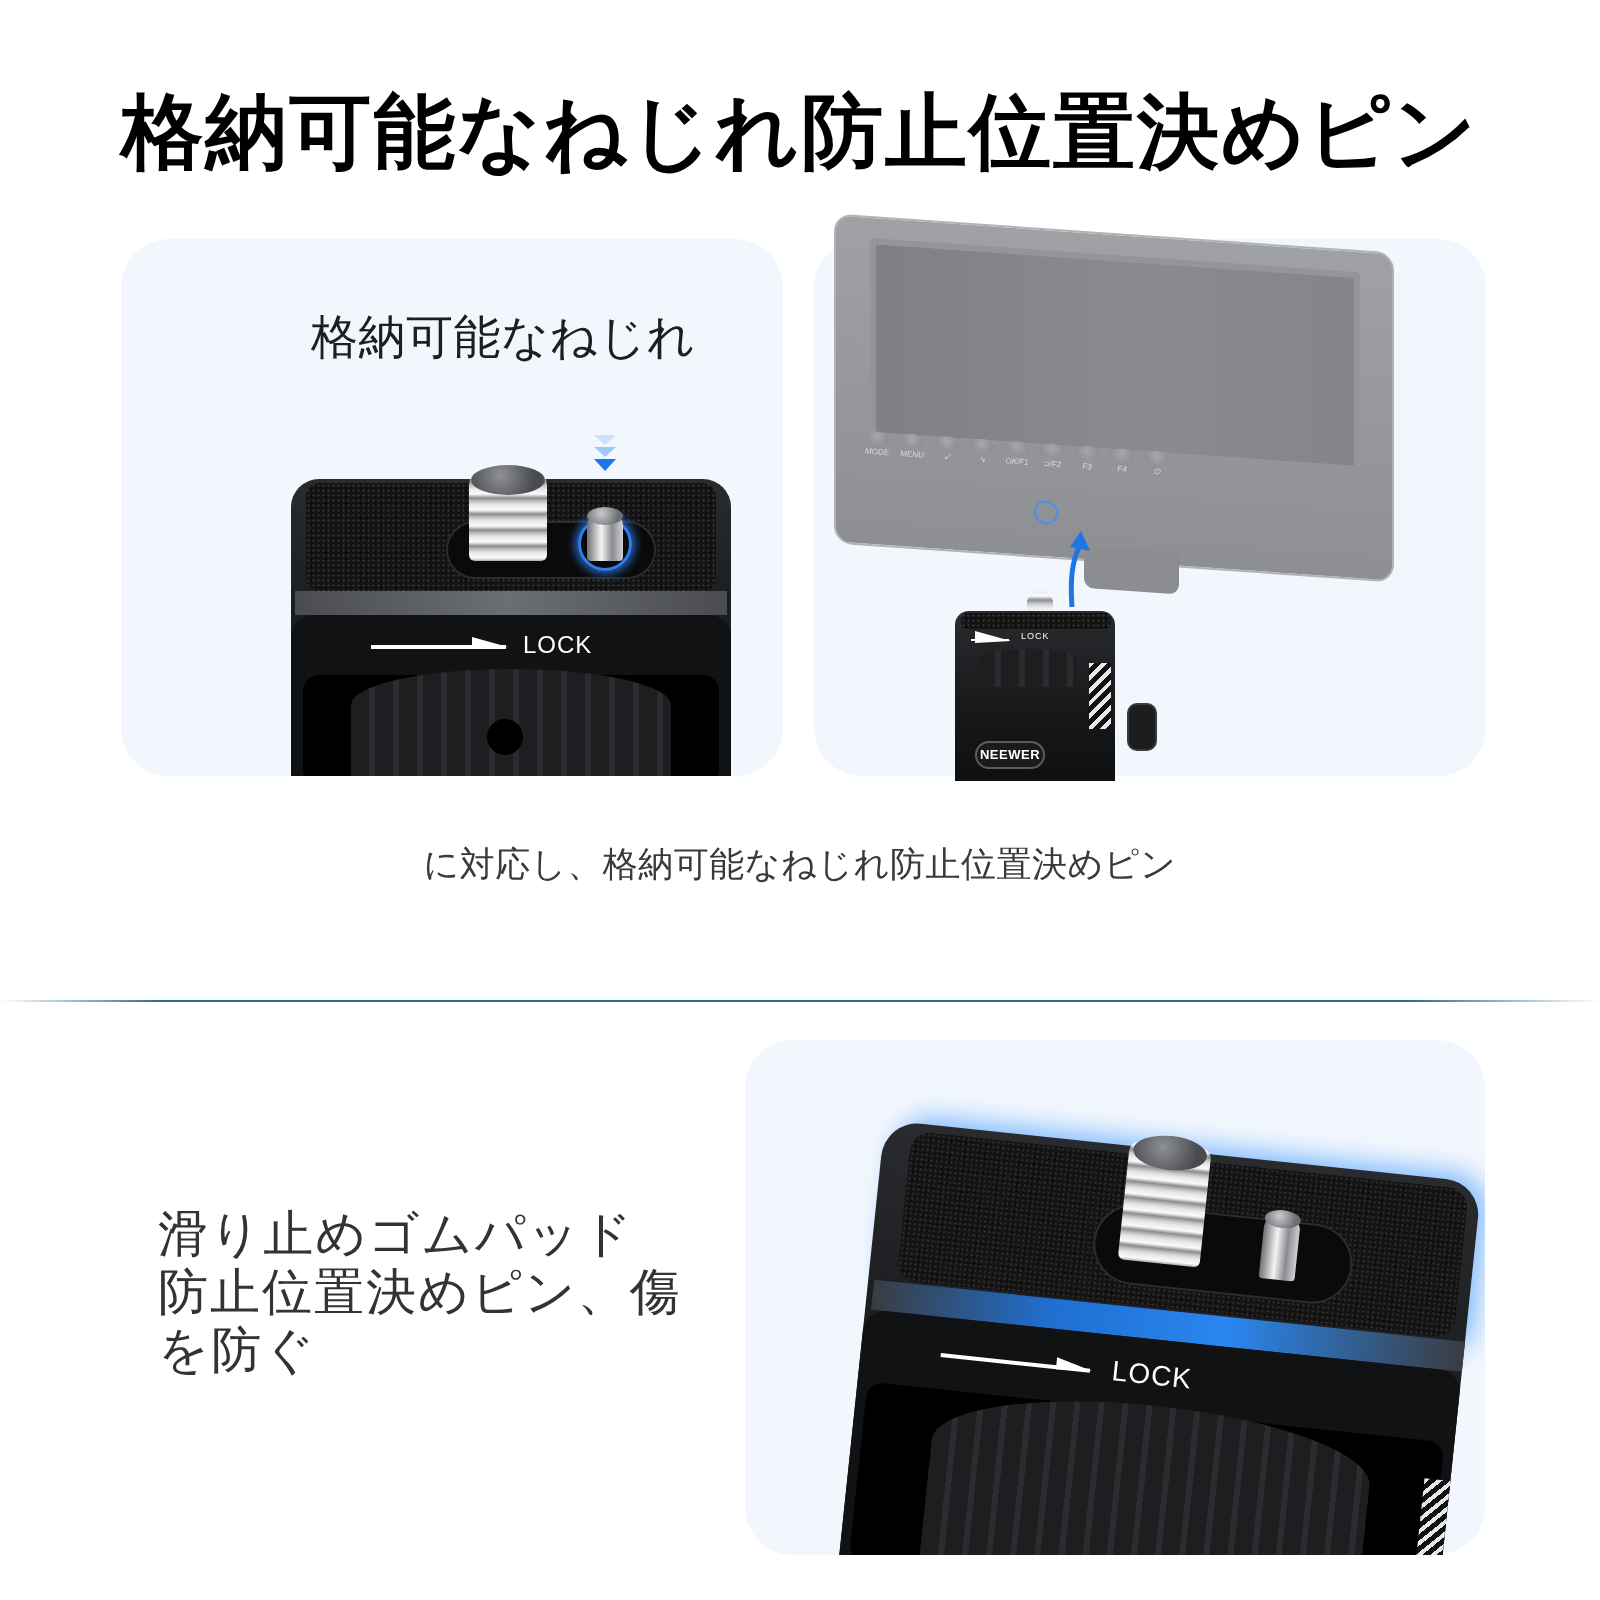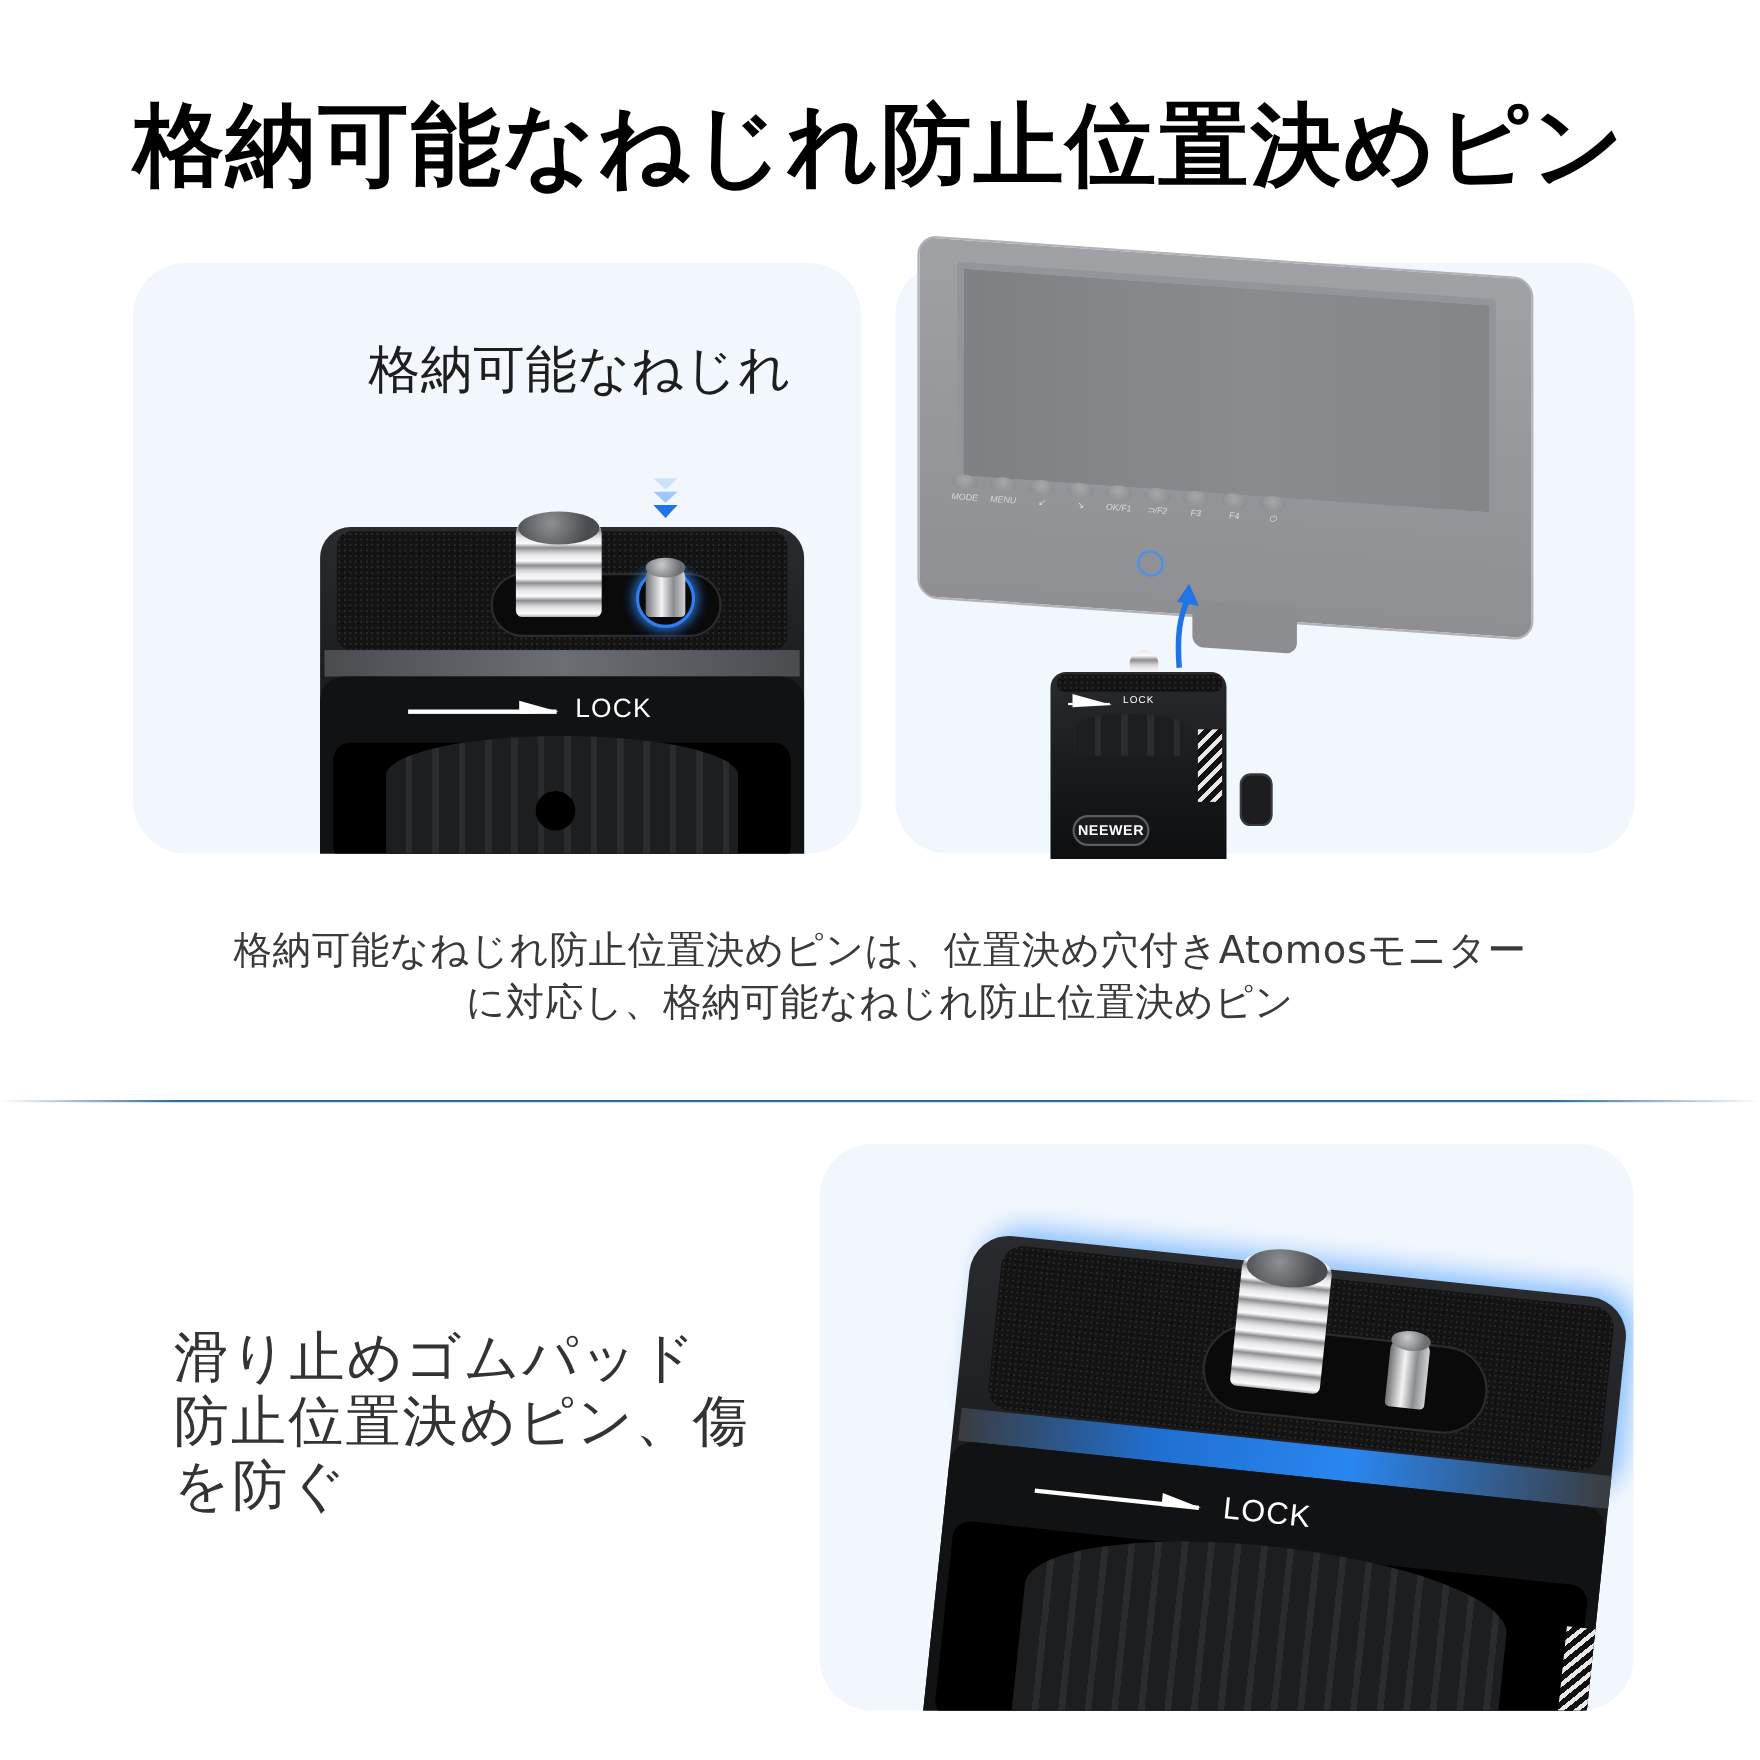--- a/index.html
+++ b/index.html
@@ -14,21 +14,21 @@
 
   .card {
     position: absolute; background: #f2f7fd; border-radius: 48px; overflow: hidden;
   }
   .card-left { left: 121px; top: 239px; width: 662px; height: 537px; }
   .card-right { left: 814px; top: 239px; width: 672px; height: 537px; }
   .card-bottom { left: 745px; top: 1040px; width: 740px; height: 515px; }
 
   .card-label {
     position: absolute; left: 190px; top: 70px; font-size: 47px; line-height: 56px;
-    color: #1e1e1e; letter-spacing: 0.5px; margin-left: 24px;
+    color: #1e1e1e; letter-spacing: 0.5px;
   }
 
   
   .mount { position: absolute; }
   .mount-body { position: absolute; background: linear-gradient(180deg,#2a2b2e 0%,#17181a 60%,#0e0f10 100%); border-radius: 28px 28px 0 0; }
   .mount-plate { position: absolute; background: #141414; border-radius: 14px;
     background-image: radial-gradient(#2d2d2d 1px, transparent 1.3px), radial-gradient(#0a0a0a 1px, transparent 1.3px);
     background-size: 5px 5px, 7px 7px; background-position: 0 0, 2px 3px; }
   .mount-edge { position: absolute; background: linear-gradient(90deg,#4a4c50,#6b6e73 50%,#4a4c50); }
   .mount-front { position: absolute; background: #111214; border-radius: 22px 22px 0 0; }
@@ -185,21 +185,20 @@
     <div class="lock-arrow" style="left:22px; top:48px; width:38px; height:2px;"></div>
     <span class="lock-text" style="left:72px; top:40px; font-size:9px;">LOCK</span>
     <div class="knob" style="left:28px; top:58px; width:100px; height:38px;"></div>
     <div class="stripes" style="left:140px; top:72px; width:22px; height:66px;"></div>
     <div class="lever" style="left:178px; top:112px; width:30px; height:48px;"></div>
     <div class="neewer-badge" style="left:26px; top:150px; width:70px; height:28px; line-height:24px;">NEEWER</div>
   </div>
 </div>
 
 <div class="description">
-  <span class="line">格納可能なねじれ防止位置決めピンは、位置決め穴付きAtomosモニター</span>
   <span class="line">に対応し、格納可能なねじれ防止位置決めピン</span>
 </div>
 
 <div class="divider"></div>
 
 <div class="bottom-label">
   <span class="line">滑り止めゴムパッド</span>
   <span class="line">防止位置決めピン、傷</span>
   <span class="line">を防ぐ</span>
 </div>

